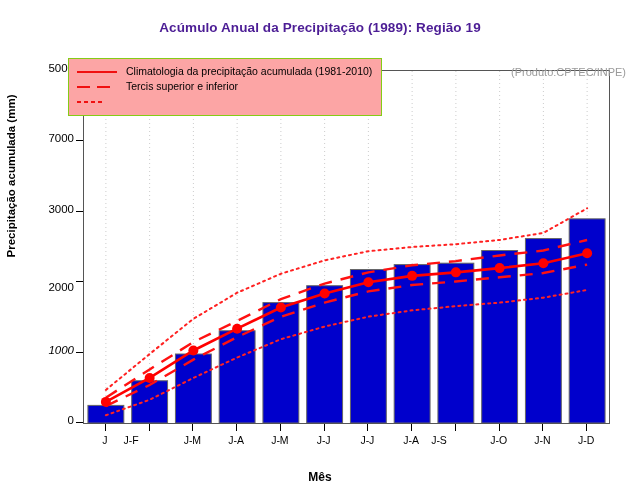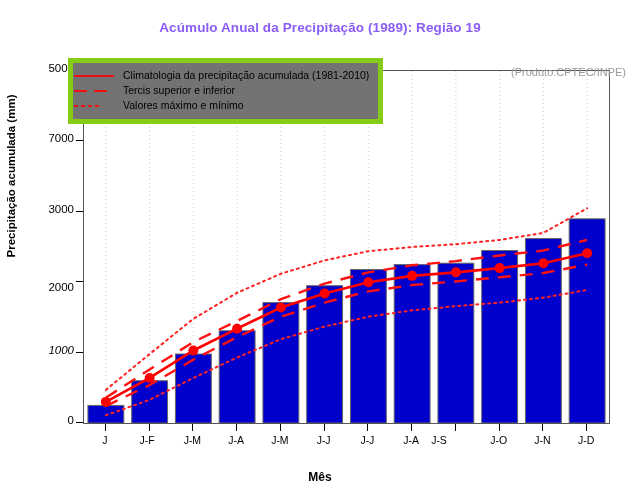--- a/index.html
+++ b/index.html
@@ -5,21 +5,21 @@
   html,body{margin:0;padding:0;}
   body{
     width:640px;height:500px;background:#ffffff;
     font-family:"Liberation Sans", sans-serif;
     overflow:hidden;position:relative;
   }
   #root{position:relative;width:640px;height:500px;}
 
   .chart-title{
     position:absolute;left:0;top:20px;width:640px;text-align:center;
-    font-size:13.5px;font-weight:bold;color:#8b5cf6;letter-spacing:0.1px;
+    font-size:13.5px;font-weight:bold;color:#4c1d95;letter-spacing:0.1px;
   }
 
   
   .plot-frame{
     position:absolute;left:83px;top:70px;width:527px;height:354px;
     border:1px solid #555;box-sizing:border-box;background:#fff;
   }
   .plot-inner{position:absolute;inset:0;overflow:hidden;}
 
   
@@ -40,22 +40,22 @@
   .ytick-mark{position:absolute;width:7px;height:1px;background:#000;}
   .xtick-label{
     position:absolute;width:44px;text-align:center;
     font-size:10.5px;color:#000;top:434px;
   }
   .xtick-mark{position:absolute;width:1px;height:7px;background:#000;top:424px;}
 
   
   .legend{
     position:absolute;left:68px;top:58px;
-    background:#737373;border:5px solid #84cc16;
-    padding:5px 9px 6px 1px;z-index:9;
+    background:#fca5a5;border:1px solid #84cc16;
+    padding:5px 9px 6px 8px;z-index:9;
   }
   .legend-row{display:flex;align-items:center;height:15px;}
   .legend-key{width:40px;height:12px;position:relative;margin-right:9px;flex:none;}
   .legend-key i{position:absolute;left:0;top:5px;height:2px;background:#f01010;}
   .k-solid i{width:40px;}
   .k-dash i{width:13px;}
   .k-dash i.s2{left:20px;width:13px;}
   .k-dot i{width:4px;}
   .k-dot i.d2{left:7px;}
   .k-dot i.d3{left:14px;}
@@ -89,21 +89,21 @@
   <div id="ytick-marks">
       <div class="ytick-mark" style="top: 422px; left: 76px;"></div>
       <div class="ytick-mark" style="top: 351.6px; left: 76px;"></div>
       <div class="ytick-mark" style="top: 281.2px; left: 76px;"></div>
       <div class="ytick-mark" style="top: 210.8px; left: 76px;"></div>
       <div class="ytick-mark" style="top: 140.4px; left: 76px;"></div>
       <div class="ytick-mark" style="top: 70px; left: 76px;"></div>
     </div>
   <div id="xtick-labels">
       <div class="xtick-label" style="left: 82.875px;">J</div>
-      <div class="xtick-label" style="left: 125px;">J-F</div>
+      <div class="xtick-label" style="left: 109px;">J-F</div>
       <div class="xtick-label" style="left: 170.375px;">J-M</div>
       <div class="xtick-label" style="left: 214.125px;">J-A</div>
       <div class="xtick-label" style="left: 257.875px;">J-M</div>
       <div class="xtick-label" style="left: 301.625px;">J-J</div>
       <div class="xtick-label" style="left: 345.375px;">J-J</div>
       <div class="xtick-label" style="left: 389.125px;">J-A</div>
       <div class="xtick-label" style="left: 417px;">J-S</div>
       <div class="xtick-label" style="left: 476.625px;">J-O</div>
       <div class="xtick-label" style="left: 520.375px;">J-N</div>
       <div class="xtick-label" style="left: 564.125px;">J-D</div>
@@ -185,19 +185,18 @@
         </span>
       <span class="legend-text">Tercis superior e inferior</span>
     </div>
     <div class="legend-row">
       <span class="legend-key k-dot">
           <i></i>
           <i class="d2"></i>
           <i class="d3"></i>
           <i class="d4"></i>
         </span>
-      <span class="legend-text">Valores máximo e mínimo</span>
     </div>
   </div>
 
   <div class="watermark">(Produto:CPTEC/INPE)</div>
 
 </div>
 
 </body></html>

